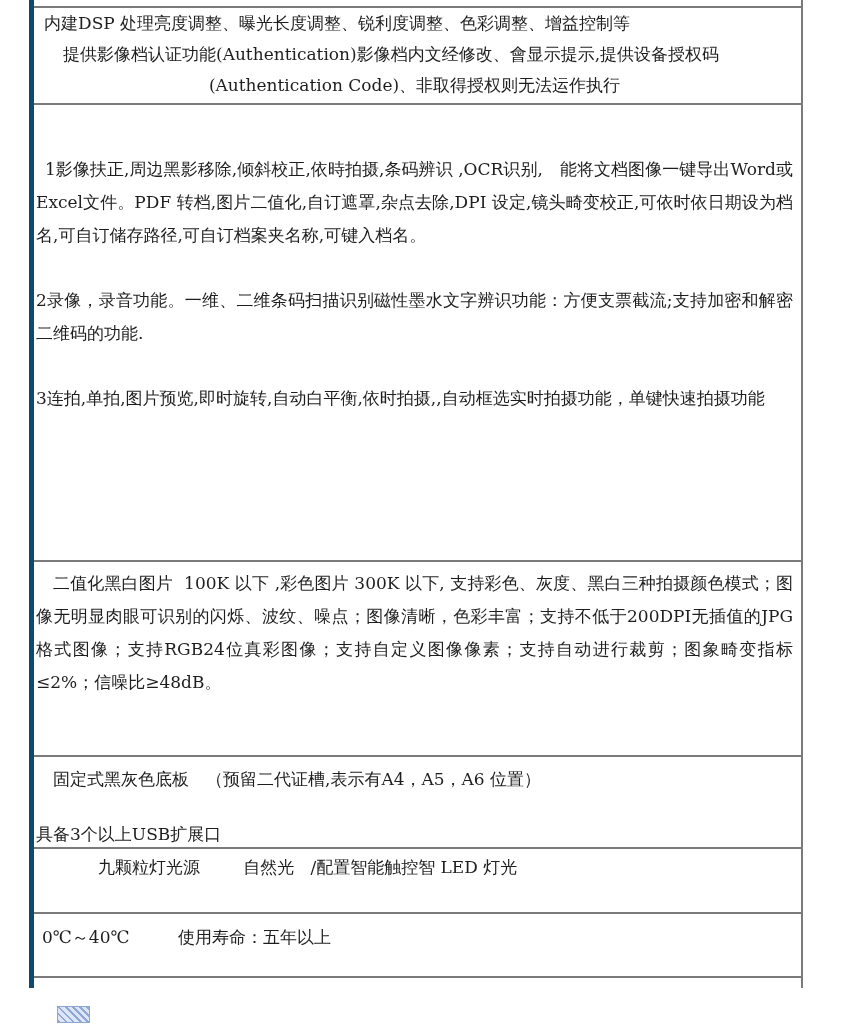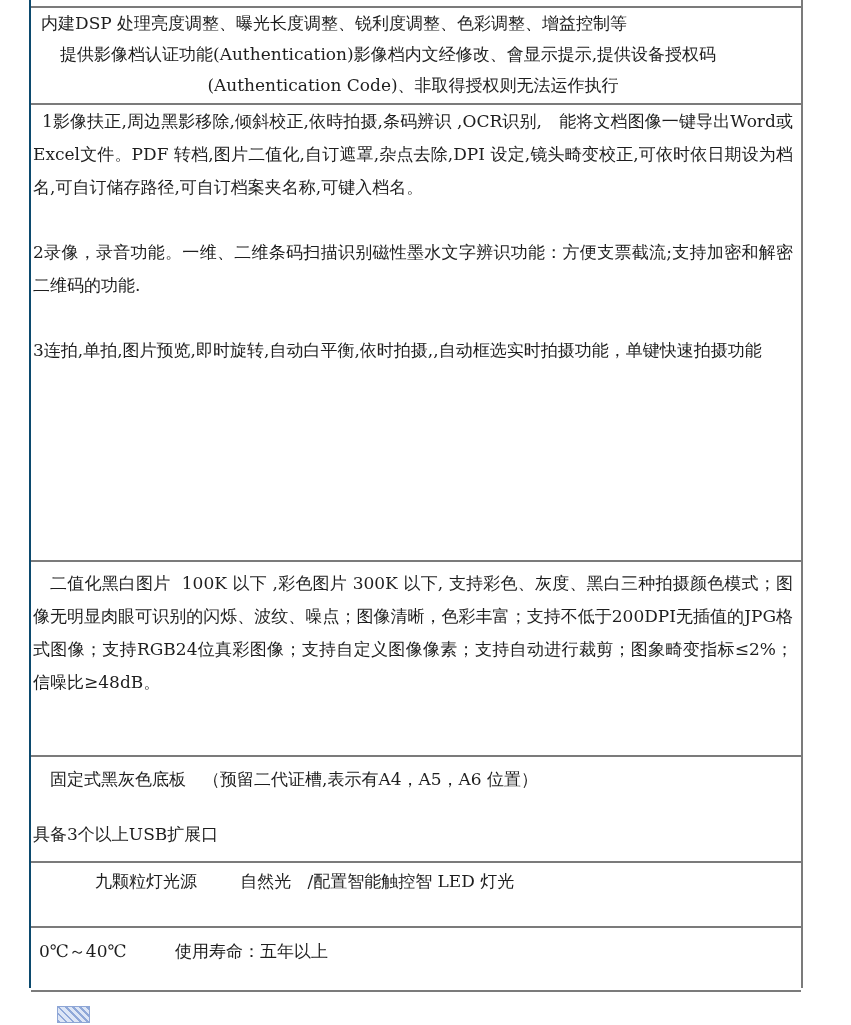--- a/index.html
+++ b/index.html
@@ -11,51 +11,51 @@
     overflow: hidden;
     font-family: "DejaVu Serif", "Liberation Serif", serif;
   }
   .doc-table {
     position: absolute;
     left: 29px;
     top: 0;
     width: 774px;
     height: 988px;
     box-sizing: border-box;
-    border-left: 2px solid #0c4a6e;
+    border-left: 5px solid #0c4a6e;
     border-right: 2px solid #7b7b7b;
     color: #1e1e1e;
   }
   .row {
     box-sizing: border-box;
     border-bottom: 2px solid #7b7b7b;
     overflow: hidden;
     font-size: 17px;
     line-height: 33px;
     padding: 0 8px 0 2px;
   }
   .row-stub    { height: 8px; padding: 0; }
   .row-dsp     { height: 97px; line-height: 31px; }
   .row-feat    { height: 457px; }
   .row-quality { height: 195px; padding-top: 5px; }
-  .row-plate   { height: 106px; padding-top: 6px; }
+  .row-plate   { height: 92px; padding-top: 6px; }
   .row-light   { height: 65px; padding-top: 2px; }
   .row-temp    { height: 64px; padding-top: 7px; }
 
   .line { white-space: pre-wrap; }
   .dsp-line-1 { padding-left: 8px; }
   .dsp-line-2 { padding-left: 27px; }
   .dsp-line-3 { text-align: center; }
 
   .para {
     margin: 0 0 32px 0;
     text-align: justify;
     white-space: pre-wrap;
   }
-  .para-first { text-indent: 9px; }
+  .para-first { text-indent: 9px; margin-top: 48px; }
   .para:last-child { margin-bottom: 0; }
 
   .quality-text {
     text-align: justify;
     text-indent: 17px;
     white-space: pre-wrap;
   }
   .plate-line-1 { padding-left: 17px; }
   .plate-line-2 { margin-top: 22px; }
   .light-text { padding-left: 62px; }

